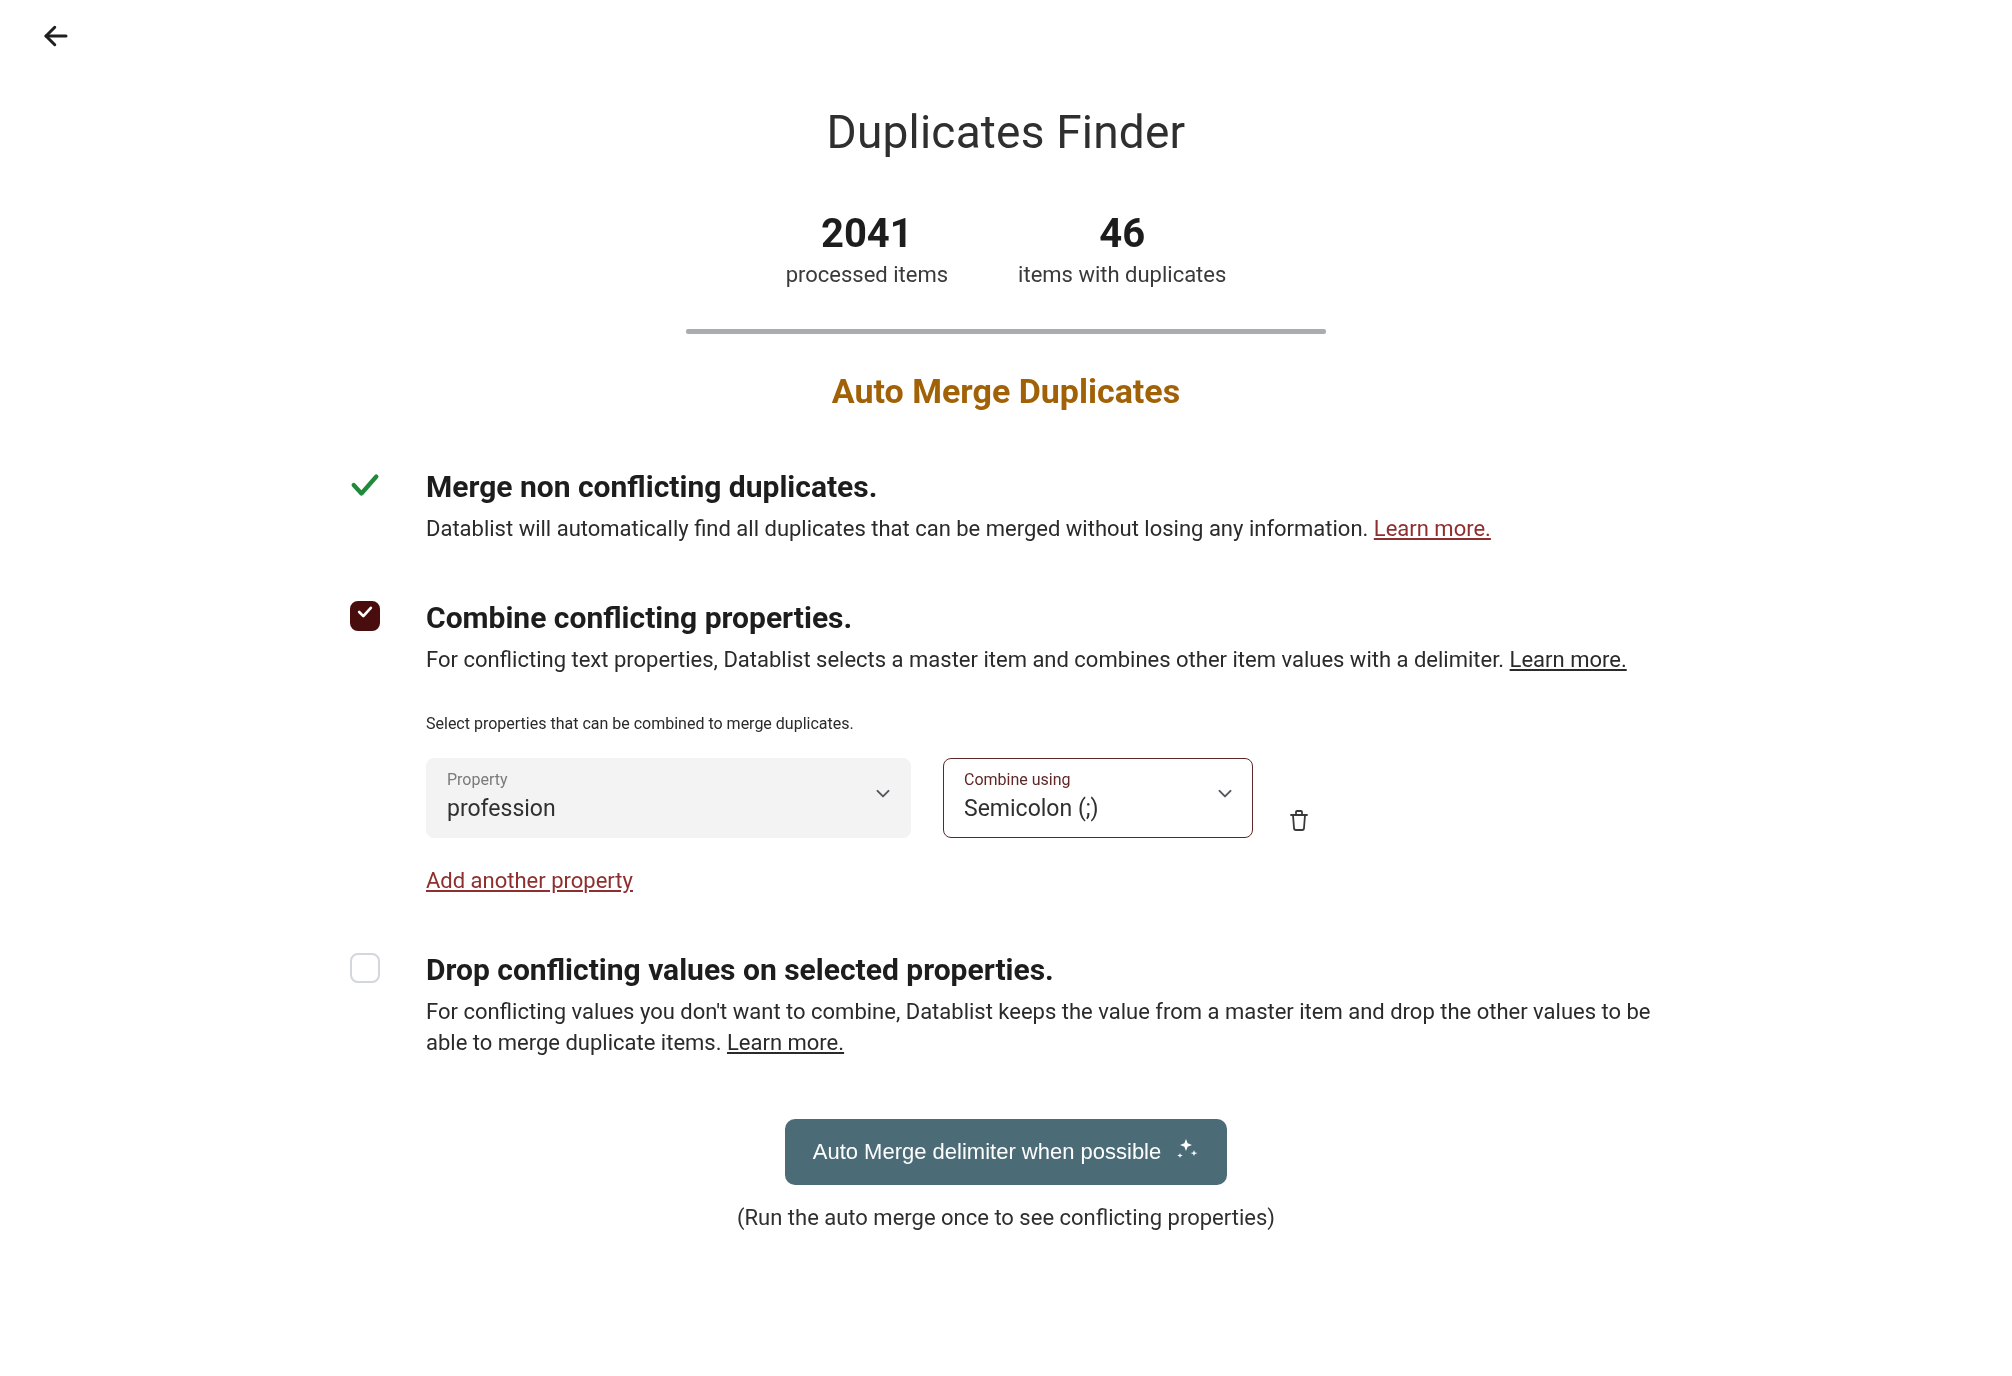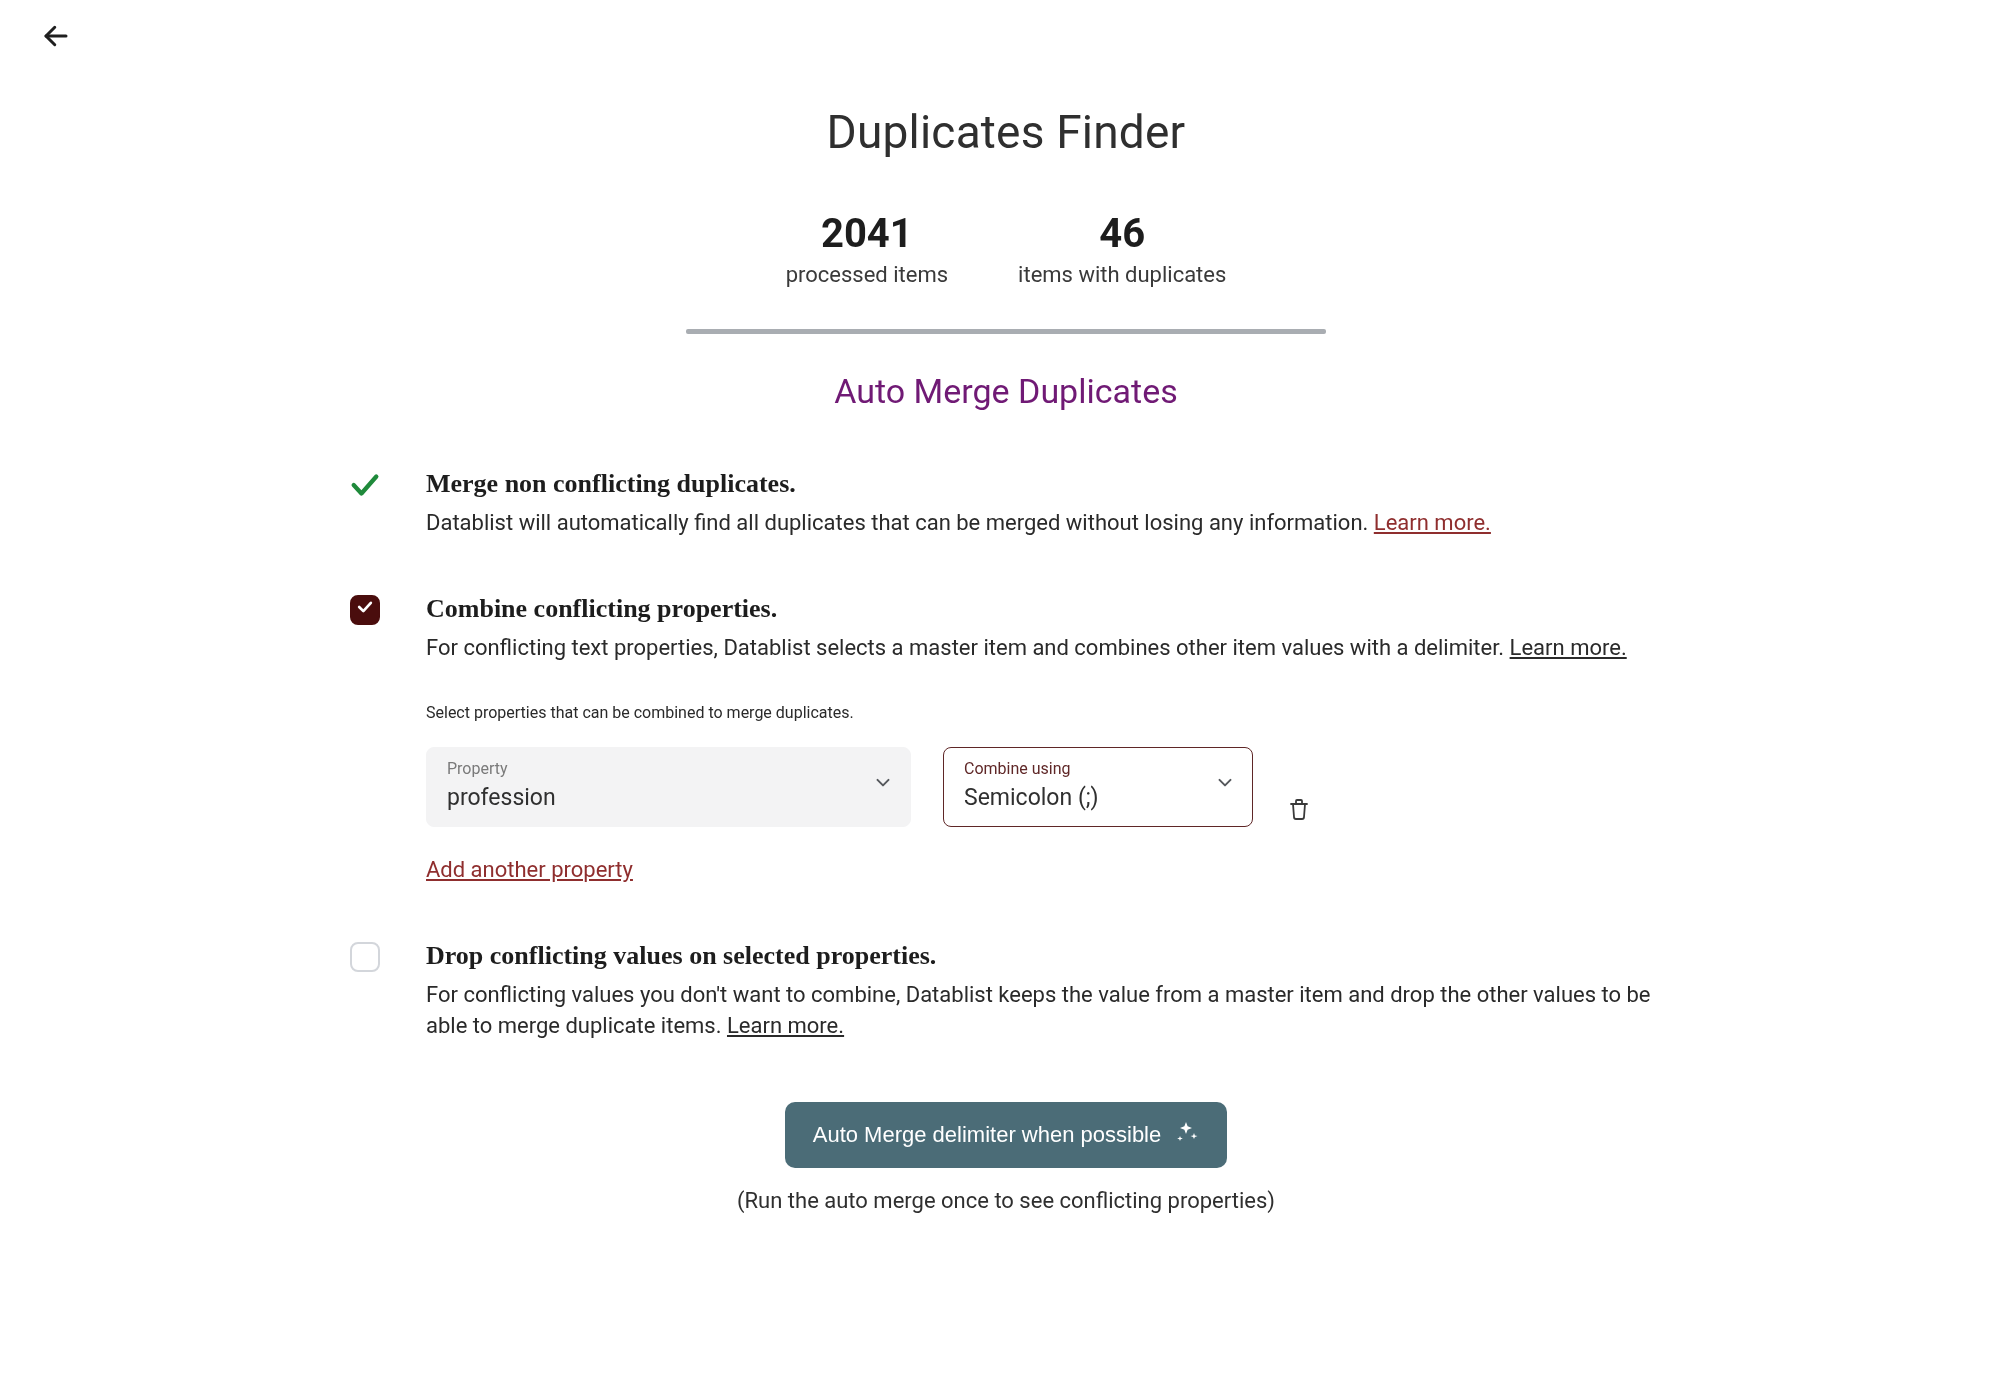--- a/index.html
+++ b/index.html
@@ -65,22 +65,22 @@
   .divider {
     width: 640px;
     height: 5px;
     background: #a9adb2;
     margin: 0 auto 34px;
     border-radius: 2px;
   }
 
   h2.section-title {
     font-size: 34px;
-    font-weight: 400;
-    color: #701a75;
+    font-weight: 700;
+    color: #a16207;
     margin-bottom: 50px;
   }
 
   .options { }
 
   .option-row {
     display: flex;
     align-items: flex-start;
     gap: 42px;
     margin-bottom: 52px;
@@ -88,25 +88,24 @@
   .option-icon-col {
     width: 38px;
     flex: 0 0 38px;
     padding-top: 2px;
     display: flex;
     justify-content: center;
   }
   .option-body { flex: 1; }
 
   .opt-heading {
-    font-size: 26px;
+    font-size: 30px;
     font-weight: 700;
     color: #1d1d1d;
     margin-bottom: 6px;
-    font-family: Liberation Serif, serif;
   }
   .opt-desc {
     font-size: 22px;
     color: #2a2a2a;
   }
   .opt-desc a.learn {
     color: #8f2e2e;
     text-decoration: underline;
   }
   .opt-desc a.learn-dark {

